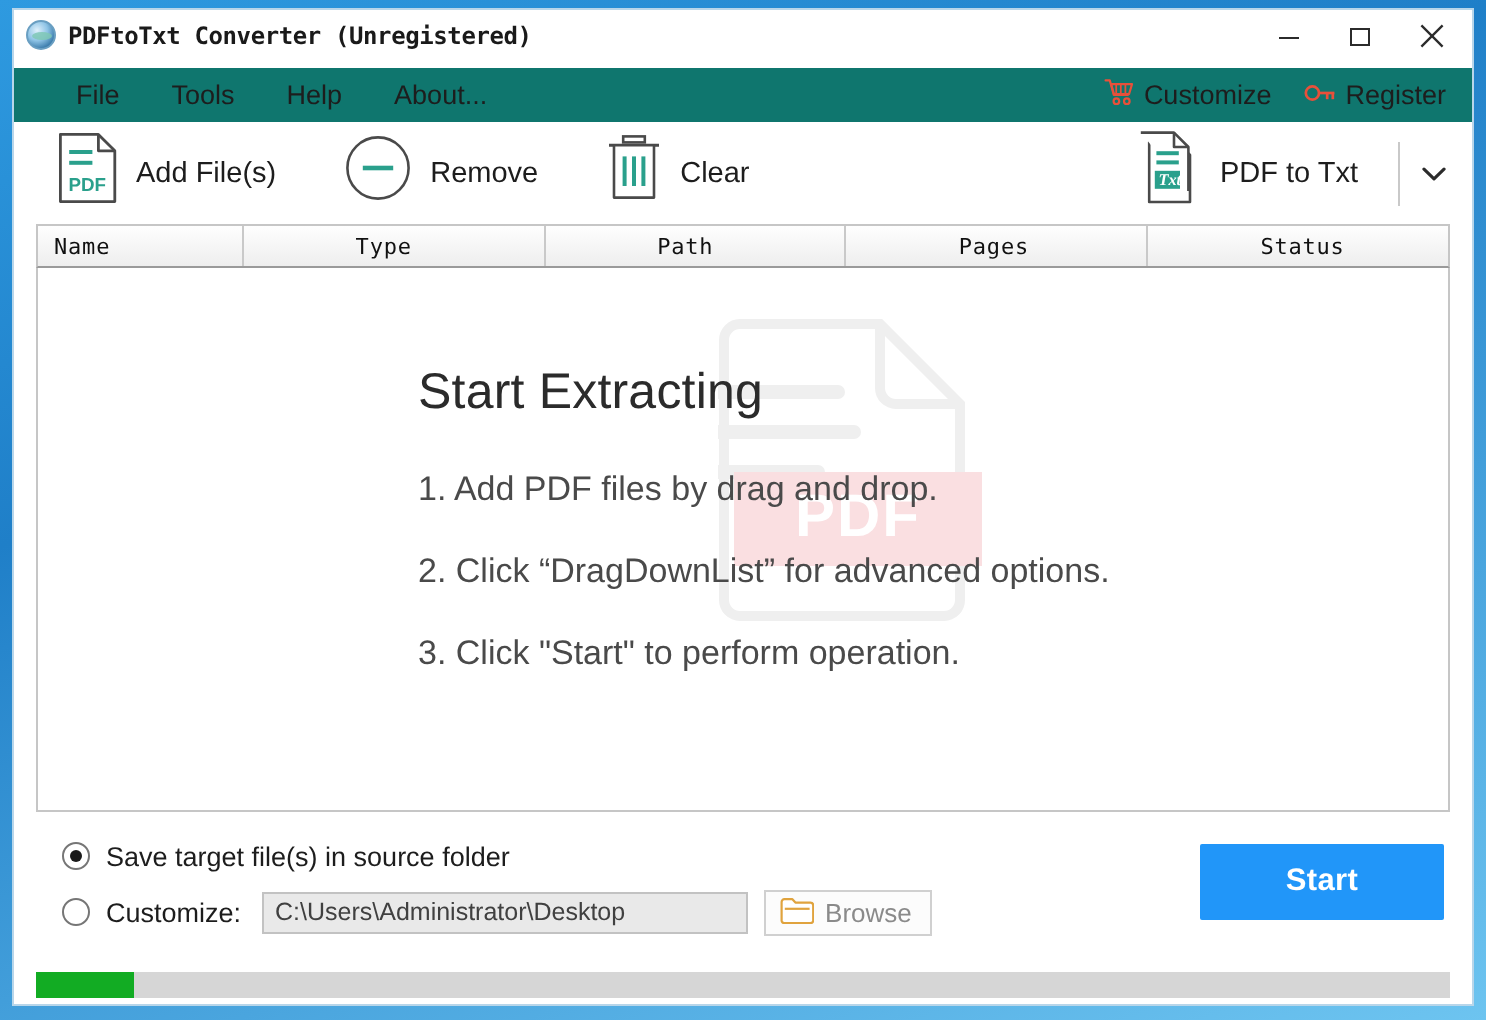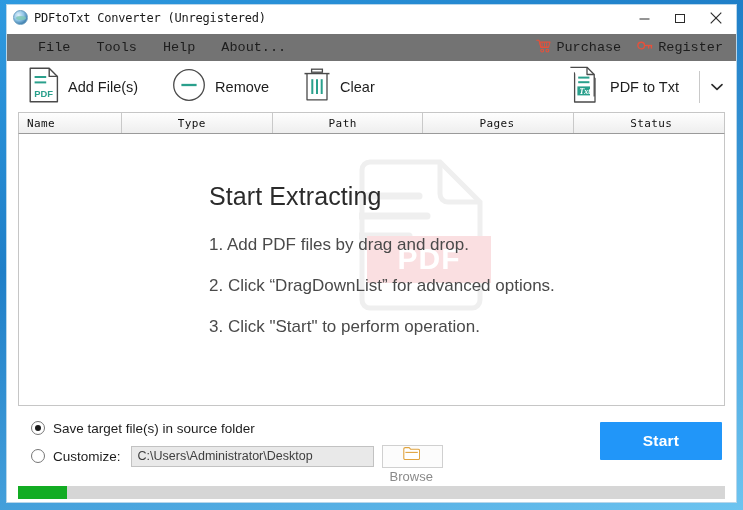--- a/index.html
+++ b/index.html
@@ -42,20 +42,21 @@
     flex: 0 0 29px;
     background: #ffffff;
   }
   .title-left {
     position: absolute;
     left: 6px;
     top: 5px;
     display: flex;
     align-items: center;
     gap: 6px;
+    font-weight: bold;
   }
   .app-icon {
     width: 15px;
     height: 15px;
     border-radius: 50%;
     background: radial-gradient(circle at 35% 32%, #dff0fb 0%, #8fc4e6 42%, #3f7fae 75%, #2b5f86 100%);
     border: 1px solid #6a9fc2;
     box-sizing: border-box;
     position: relative;
   }
@@ -90,22 +91,21 @@
     justify-content: center;
     cursor: default;
   }
   .winbtn svg { display: block; }
 
   
   .menubar {
     position: relative;
     height: 27px;
     flex: 0 0 27px;
-    background: #737373;
-    font-family: Liberation Mono, monospace;
+    background: #0f766e;
   }
   .menu-items {
     position: absolute;
     left: 18px;
     top: 0;
     height: 27px;
     display: flex;
     align-items: center;
     gap: 0;
   }
@@ -326,21 +326,20 @@
     display: flex;
     align-items: center;
     gap: 6px;
     border: 1px solid #d0d0d0;
     background: #fcfcfc;
     box-sizing: border-box;
     font-size: 13px;
     color: #8a8a8a;
     cursor: default;
     white-space: nowrap;
-    flex-direction: column;
   }
   .startbtn {
     position: absolute;
     right: 14px;
     top: 16px;
     width: 122px;
     height: 38px;
     background: #2196f9;
     border-radius: 1px;
     color: #ffffff;
@@ -418,21 +417,21 @@
             <svg width="15" height="14" viewBox="0 0 15 14">
               <path d="M0.8 1.2 h2.1 l2.0 7.3 h7.0" fill="none" stroke="#e8503a" stroke-width="1.1" stroke-linejoin="round" stroke-linecap="round"></path>
               <path d="M3.6 3.1 h10.4 l-1.5 5.0 h-7.5 z" fill="none" stroke="#e8503a" stroke-width="1.1" stroke-linejoin="round"></path>
               <line x1="6.1" y1="3.4" x2="6.1" y2="7.8" stroke="#e8503a" stroke-width="0.9"></line>
               <line x1="8.4" y1="3.4" x2="8.4" y2="7.8" stroke="#e8503a" stroke-width="0.9"></line>
               <line x1="10.7" y1="3.4" x2="10.7" y2="7.8" stroke="#e8503a" stroke-width="0.9"></line>
               <circle cx="6.2" cy="11.6" r="1.4" fill="none" stroke="#e8503a" stroke-width="1.1"></circle>
               <circle cx="11.4" cy="11.6" r="1.4" fill="none" stroke="#e8503a" stroke-width="1.1"></circle>
             </svg>
           </span>
-          <span>Purchase</span>
+          <span>Customize</span>
         </div>
         <div class="reglink">
           <span>
             <svg width="16" height="13" viewBox="0 0 16 13">
               <circle cx="4.2" cy="6.5" r="3.3" fill="none" stroke="#e8503a" stroke-width="1.35"></circle>
               <line x1="7.4" y1="6.5" x2="15.2" y2="6.5" stroke="#e8503a" stroke-width="1.35"></line>
               <line x1="11.6" y1="6.5" x2="11.6" y2="9.6" stroke="#e8503a" stroke-width="1.35"></line>
               <line x1="14.4" y1="6.5" x2="14.4" y2="9.6" stroke="#e8503a" stroke-width="1.35"></line>
             </svg>
           </span>

